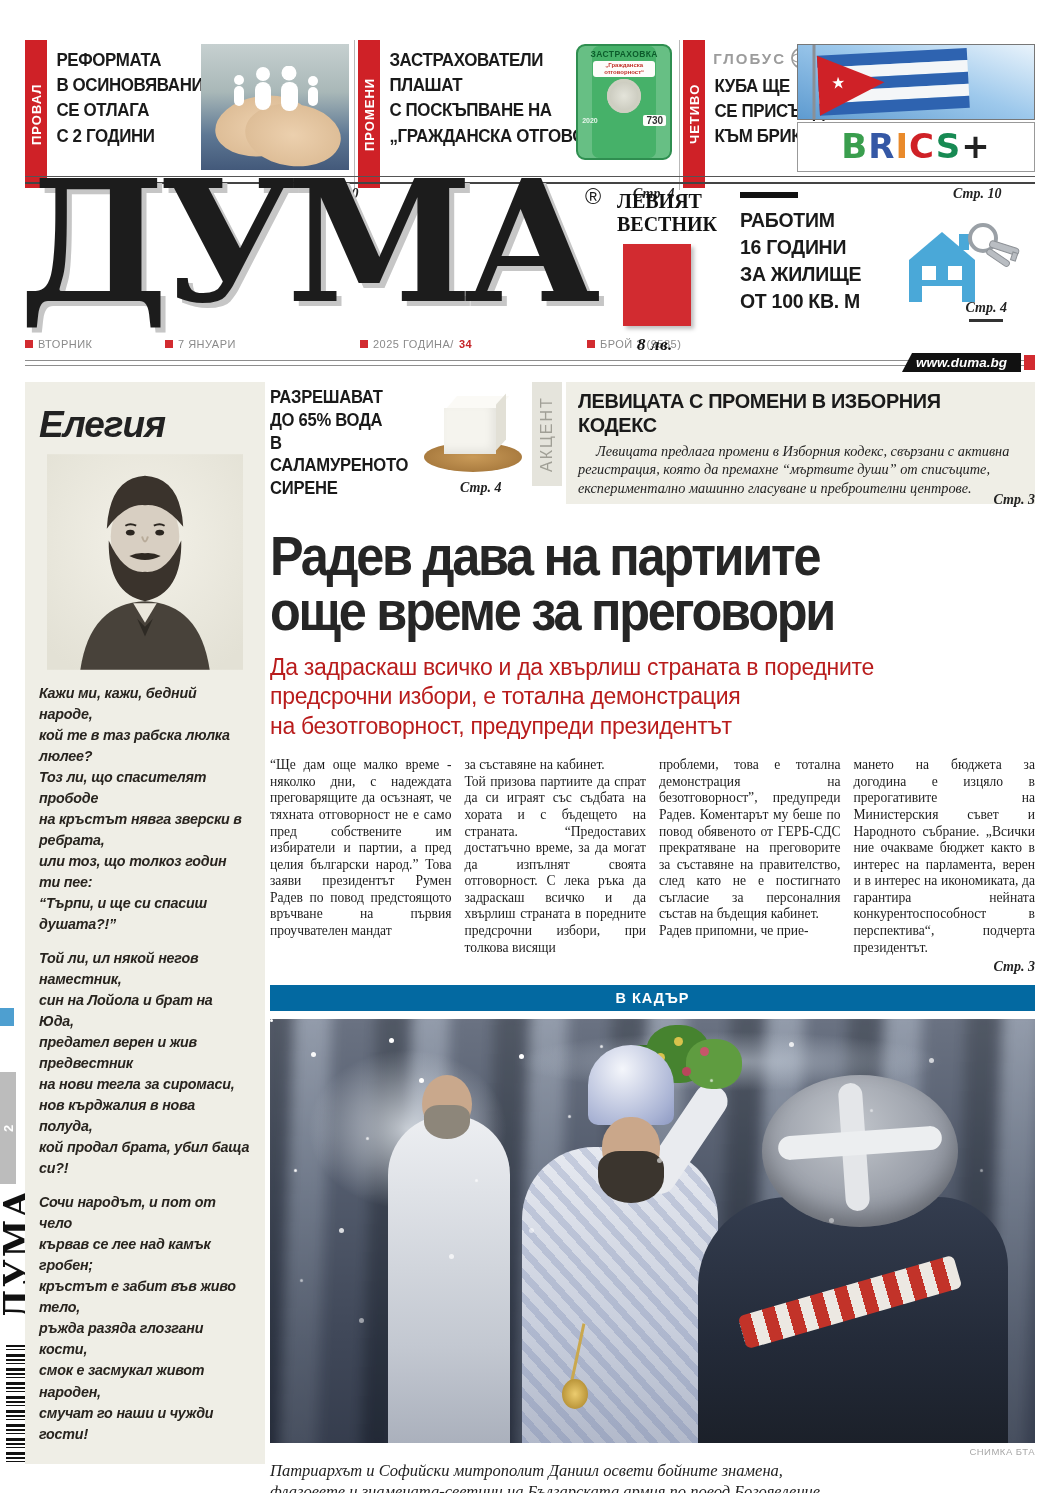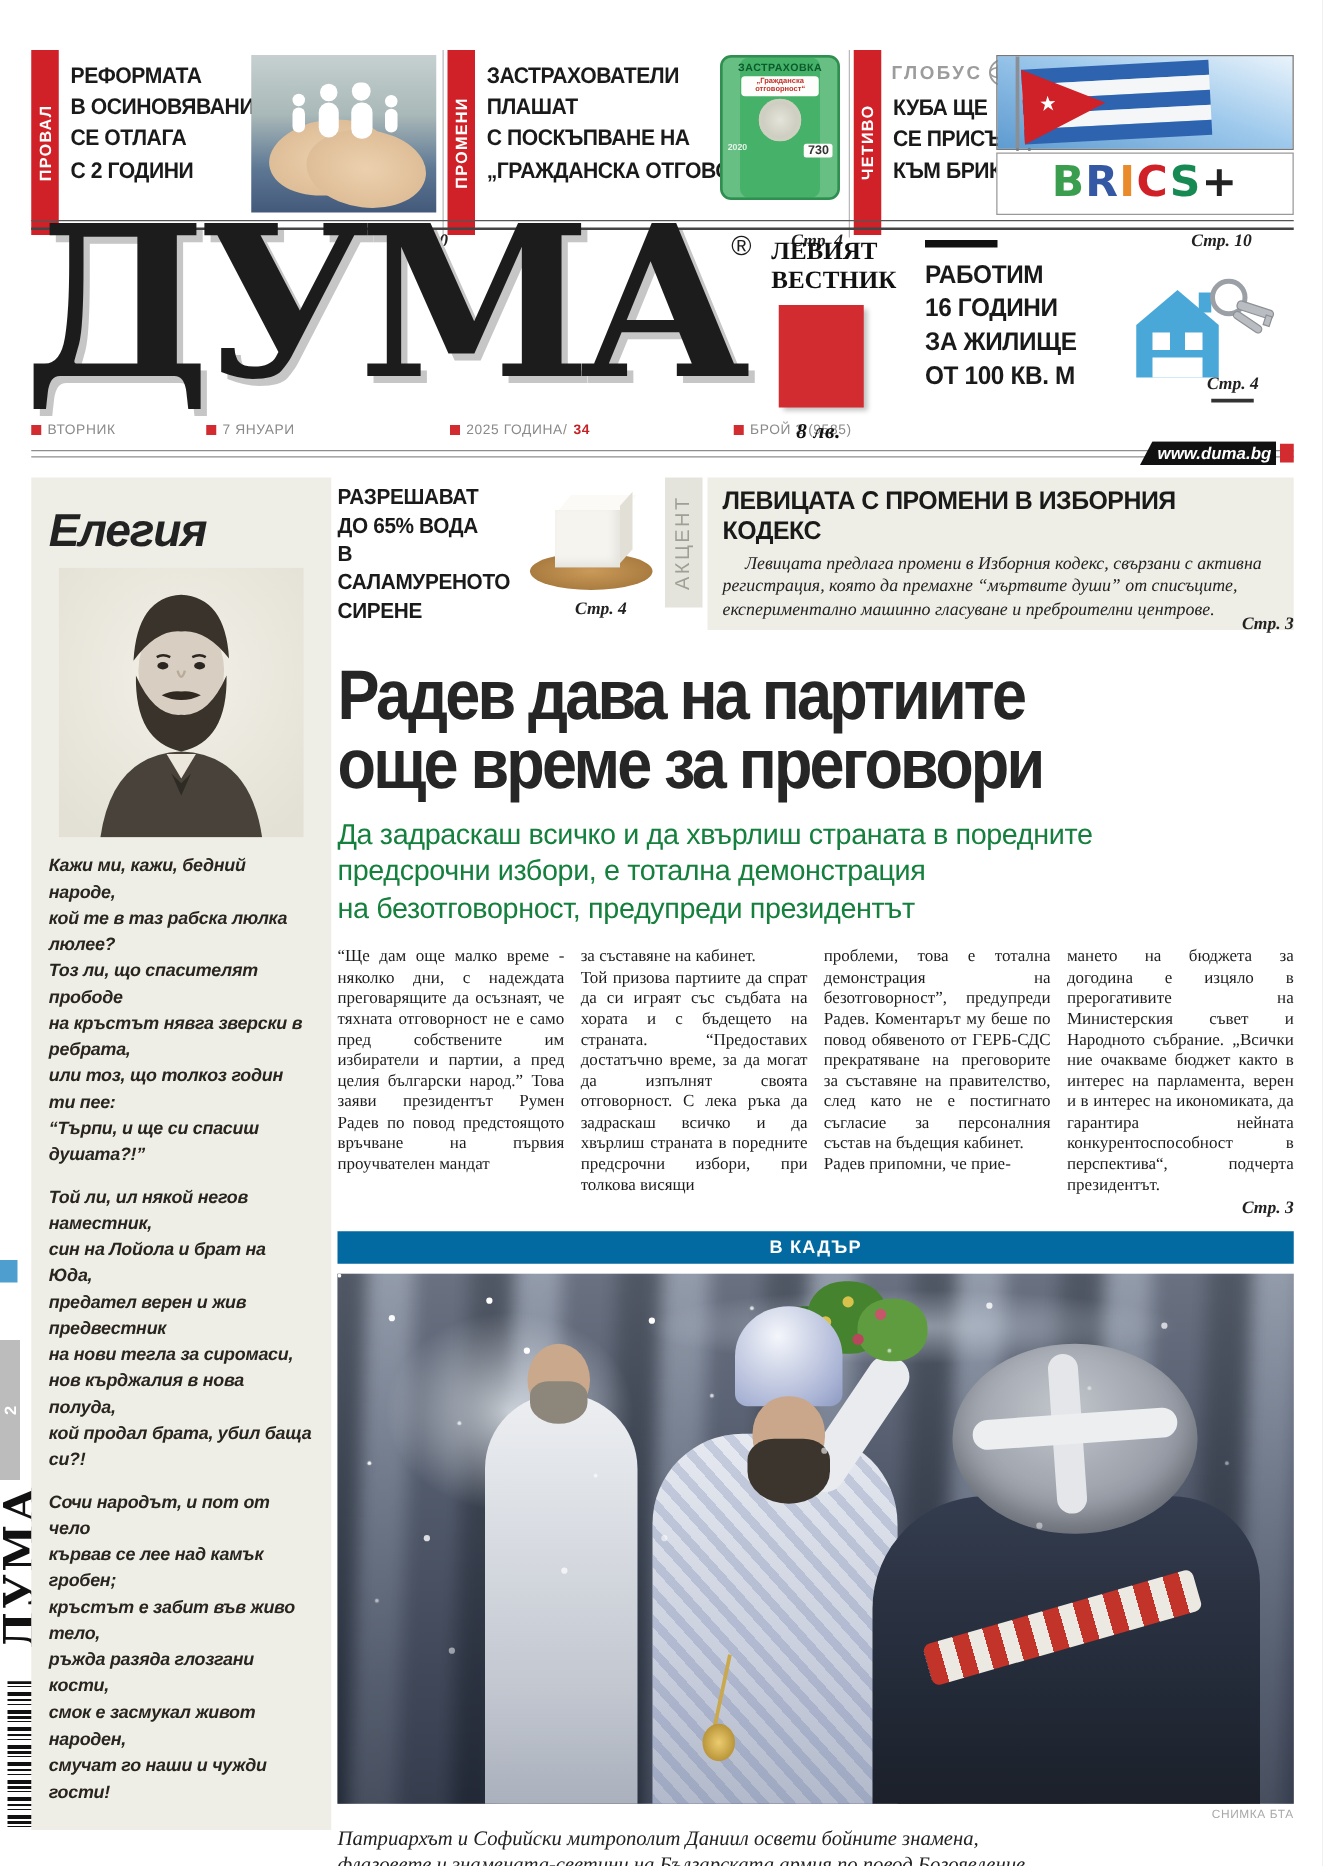--- a/index.html
+++ b/index.html
@@ -24,21 +24,21 @@
   .p2{left:44px;top:60px;width:96px;height:62px;transform:rotate(7deg)}
   .fam{position:absolute;left:24px;top:22px}
   
   .sticker{right:4px;width:92px;height:112px;background:#46b169;border:2px solid #2f8e50;border-radius:9px;
            box-shadow:inset 14px 0 0 rgba(255,255,255,.18), inset -14px 0 0 rgba(255,255,255,.18);font-weight:bold}
   .st-title{font-size:8.5px;color:#0c5b2b;text-align:center;margin-top:3px;letter-spacing:.4px}
   .st-inner{background:#fdfdfb;border-radius:3px;margin:2px 15px;padding:1px;text-align:center;color:#c2332b;font-size:6px;line-height:1.2}
   .st-circ{width:34px;height:34px;margin:2px auto;border-radius:50%;background:radial-gradient(#e4e4da,#bdbdb0);
            box-shadow:inset 0 0 0 3px #cfcfc2}
   .st-eyes{width:6px;height:6px;border-radius:50%;background:#8b8b7d;position:relative;left:8px;top:12px;box-shadow:12px 0 0 #8b8b7d}
-  .st-row{display:flex;justify-content:space-between;align-items:flex-start;padding:0 4px}
+  .st-row{display:flex;justify-content:space-between;align-items:center;padding:0 4px}
   .st-year{color:#e6f5ea;font-size:7px}
   .st-num{background:#fdfdfb;color:#333;font-size:10px;padding:0 3px;border-radius:2px}
   
   .t3 .t-head{padding-top:34px}
   .globus{position:absolute;left:30px;top:6px;display:flex;align-items:center;gap:4px;color:#9c9c9c;
           font-weight:bold;font-size:15px;letter-spacing:2px}
   .flagwrap{right:0;width:238px;height:121px}
   .flagbox{position:relative;width:236px;height:74px;border:1px solid #777;overflow:hidden;
            background:linear-gradient(200deg,#e9f3fb 0%,#9ec9ec 45%,#5e9bd0 100%)}
   .brics{position:relative;margin-top:2px;background:#fff;border:1px solid #999;text-align:center;
@@ -65,21 +65,21 @@
   .promo-pg{position:absolute;right:28px;top:106px;text-align:center}
   .promo-pg .mini{width:34px;height:3px;background:#333;margin:3px auto 0}
   .dateline{position:absolute;left:25px;top:338px;width:1010px;height:18px;font-size:11px;color:#8a8a8a;letter-spacing:.5px}
   .dl{position:absolute;top:0;display:flex;align-items:center;gap:5px}
   .d1{left:0}.d2{left:140px}.d3{left:335px}.d4{left:562px}
   .sq{width:8px;height:8px;background:#d22b30;display:inline-block;flex:none}
   .dl b.red{color:#c42227}
   .price{position:absolute;left:612px;top:-3px;font-family:"Liberation Serif",serif;font-style:italic;font-weight:bold;font-size:17px;color:#111}
   .mast-rule{position:absolute;left:25px;top:360px;width:1010px;height:4px;border-top:1.5px solid #8d8d8d;border-bottom:1.5px solid #8d8d8d}
   .site-bar{position:absolute;right:14px;top:-8px;height:19px;background:#111;color:#fff;display:flex;align-items:center;
-            padding:0 4px 0 14px;font-weight:bold;font-style:italic;font-size:13.5px;clip-path:polygon(10px 0,100% 0,100% 100%,0 100%)}
+            padding:0 14px 0 14px;font-weight:bold;font-style:italic;font-size:13.5px;clip-path:polygon(10px 0,100% 0,100% 100%,0 100%)}
   .site-red{position:absolute;right:0;top:-6px;width:11px;height:15px;background:#d22b30}
   
   .leftcol{position:absolute;left:25px;top:382px;width:240px}
   .panel{background:#efeee6;padding:10px 14px 6px;min-height:946px;box-sizing:border-box}
   .el-title{font-size:37px;font-weight:bold;font-style:italic;letter-spacing:-1px;color:#222;margin:12px 0 8px}
   .portrait{display:block;margin:0 auto}
   .stanza{font-size:14.3px;font-weight:bold;font-style:italic;line-height:1.47;color:#28241f;margin:13px 0;letter-spacing:-.2px}
   
   .edge-blue{position:absolute;left:0;top:1008px;width:14px;height:18px;background:#4e9fd0}
   .edge-gray{position:absolute;left:0;top:1072px;width:16px;height:112px;background:#bcbcbc;color:#fff;
@@ -104,21 +104,21 @@
   .cheese-pg{position:absolute;left:190px;top:98px}
   .ak-label{position:absolute;left:262px;top:0;width:30px;height:104px;background:#e5e4dc;color:#a09f96;
             display:flex;align-items:center;justify-content:center;font-size:16px;letter-spacing:2px;
             writing-mode:vertical-rl;transform:rotate(180deg)}
   .ak-box{position:absolute;left:296px;top:0;width:469px;height:122px;background:#efeee6;box-sizing:border-box;padding:7px 12px}
   .ak-head{font-weight:bold;font-size:20.5px;letter-spacing:-.4px;transform:scaleX(.97);transform-origin:0 0}
   .ak-text{margin-top:5px;font-family:"Liberation Serif",serif;font-style:italic;font-size:14.3px;line-height:1.28;color:#222;text-indent:18px}
   .ak-pg{position:absolute;right:0;top:110px}
   .headline{margin:34px 0 0;font-size:56px;font-weight:bold;line-height:.99;letter-spacing:-2.5px;color:#262626;
             transform:scaleX(.9);transform-origin:0 0;width:112%}
-  .deck{margin-top:14px;font-size:23px;line-height:1.28;color:#15803d;letter-spacing:-.3px}
+  .deck{margin-top:14px;font-size:23px;line-height:1.28;color:#b91c1c;letter-spacing:-.3px}
   .cols{margin-top:16px;display:grid;grid-template-columns:repeat(4,1fr);gap:13px;
         font-family:"Liberation Serif",serif;font-size:13.6px;line-height:1.22;text-align:justify;color:#1d1d1d}
   .cols .pgref{display:block;text-align:right;margin-top:2px}
   .band{margin-top:10px;background:#0369a1;color:#fff;text-align:center;font-weight:bold;font-size:14.5px;
         letter-spacing:1px;line-height:26px;height:26px}
   
   .photo{position:relative;margin-top:8px;height:424px;overflow:hidden;
          background:linear-gradient(180deg,#9aa2b0 0%,#6a7383 40%,#464e5e 75%,#323948 100%)}
   .ph-crowd{position:absolute;inset:-12px;filter:blur(7px);
             background:repeating-linear-gradient(92deg,rgba(22,28,40,.55) 0 36px,rgba(130,140,158,.28) 36px 74px,rgba(58,66,84,.5) 74px 118px)}

